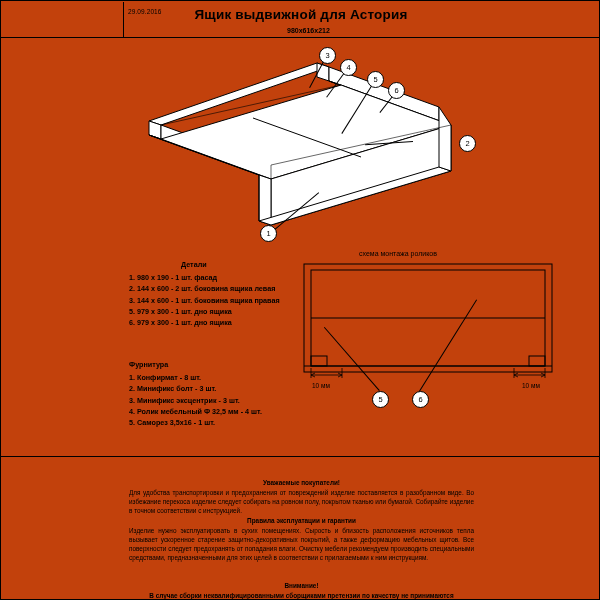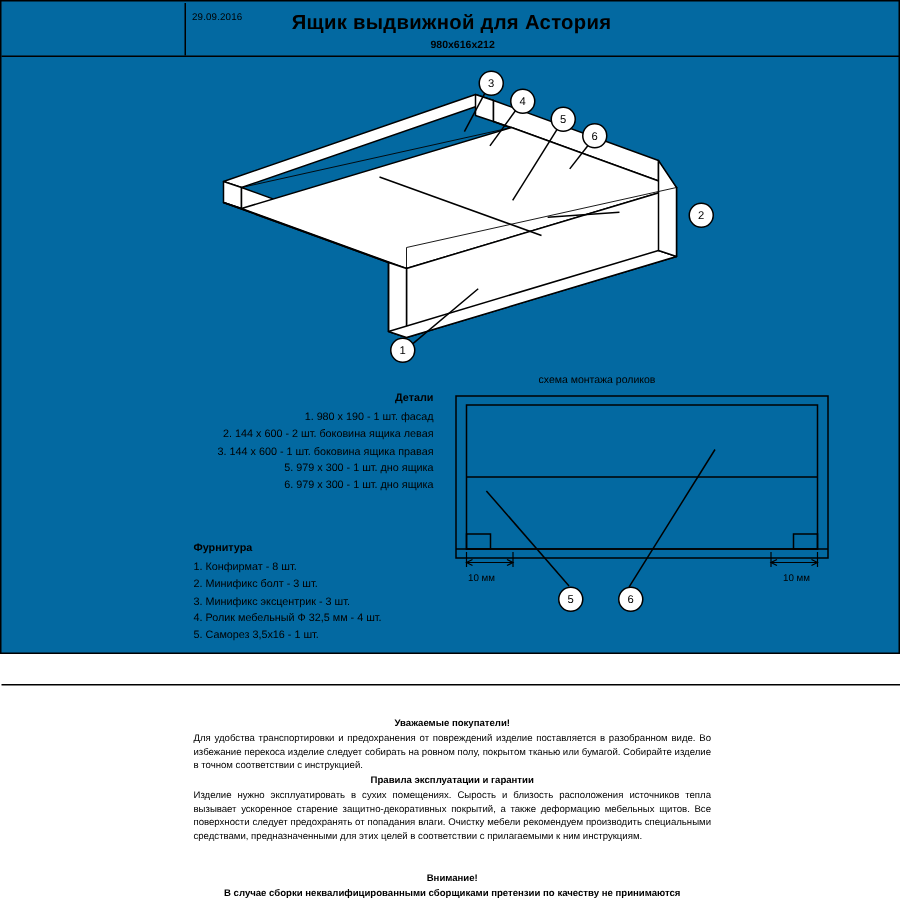--- a/index.html
+++ b/index.html
@@ -10,24 +10,24 @@
   body {
     width: 600px;
     height: 600px;
     font-family: "Liberation Sans", sans-serif;
     color: #000000;
     overflow: hidden;
   }
   .page {
     position: relative;
     width: 600px;
-    height: 436px;
+    height: 600px;
     box-sizing: border-box;
     border: 1px solid #000;
-    background: #0369a1;
+    background: #c2410c;
   }
 
   
   .hdr-date {
     position: absolute;
     left: 127px;
     top: 7px;
     font-size: 6.5px;
     letter-spacing: .1px;
   }
@@ -100,25 +100,25 @@
   .list {
     position: absolute;
     font-size: 7.2px;
     line-height: 11.2px;
   }
   .list .list-title {
     font-weight: bold;
     margin-bottom: 2px;
     display: block;
   }
-  #parts-list { left: 128px; top: 258px; width: 160px; text-align: right; }
+  #parts-list { left: 128px; top: 258px; width: 160px; }
   #parts-list .list-title { margin-left: 52px; }
   #hw-list { left: 128px; top: 358px; width: 170px; }
   #hw-list .list-title { }
-  .list div { white-space: nowrap; }
+  .list div { white-space: nowrap; font-weight: bold; }
 
   
   .roller-cap {
     position: absolute;
     left: 358px;
     top: 249px;
     font-size: 7px;
   }
   .roller {
     position: absolute;

